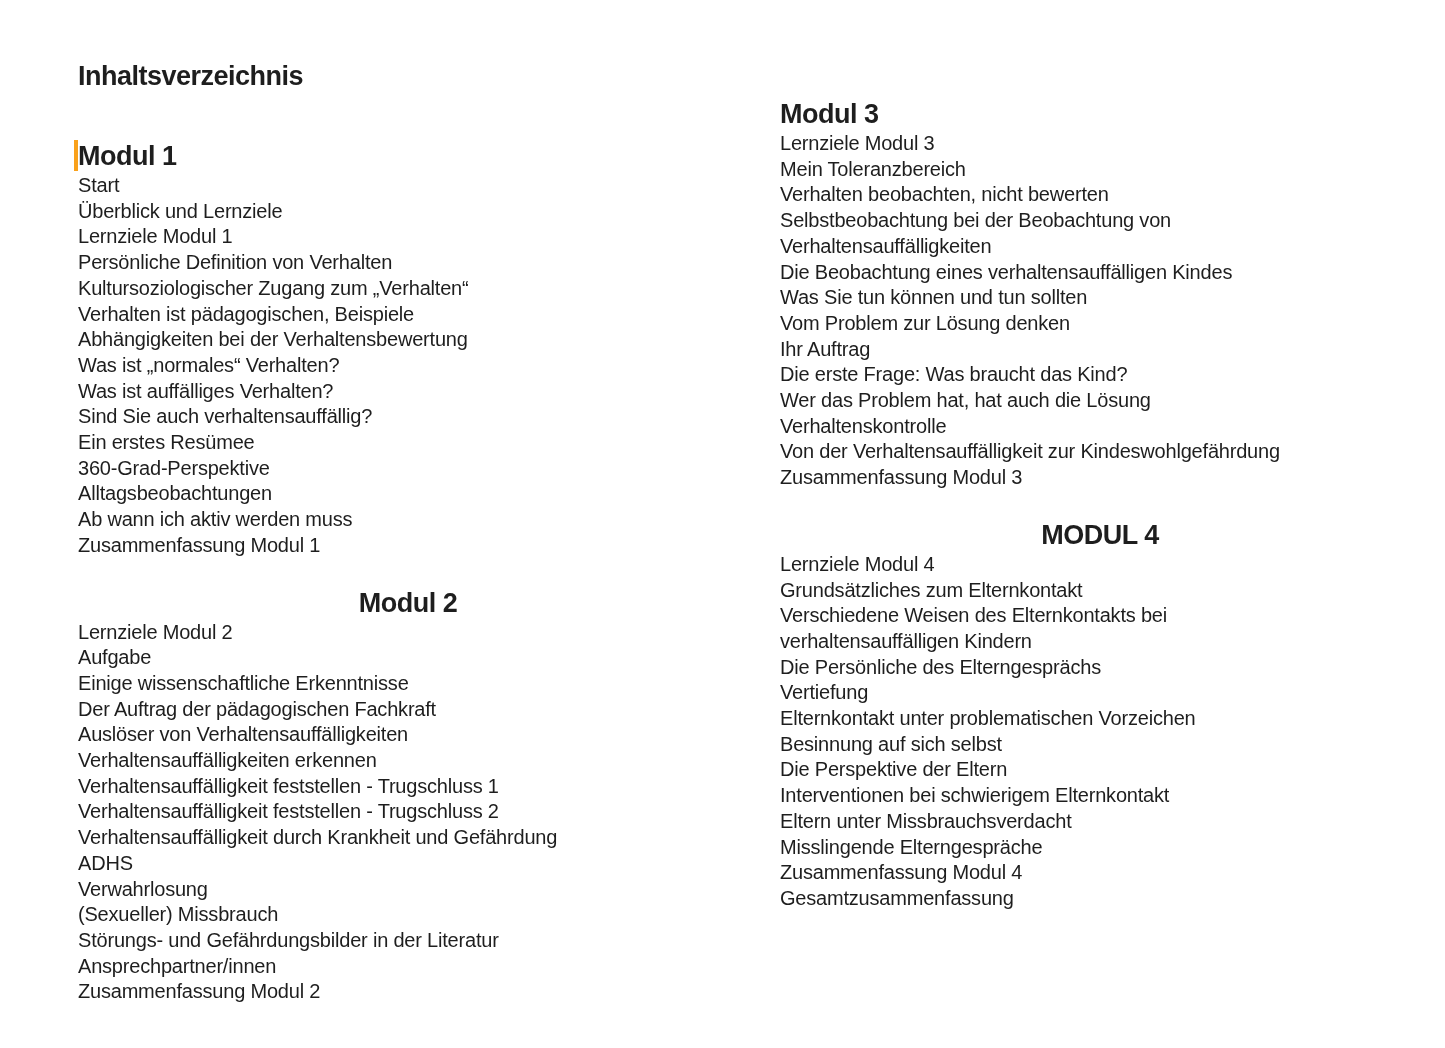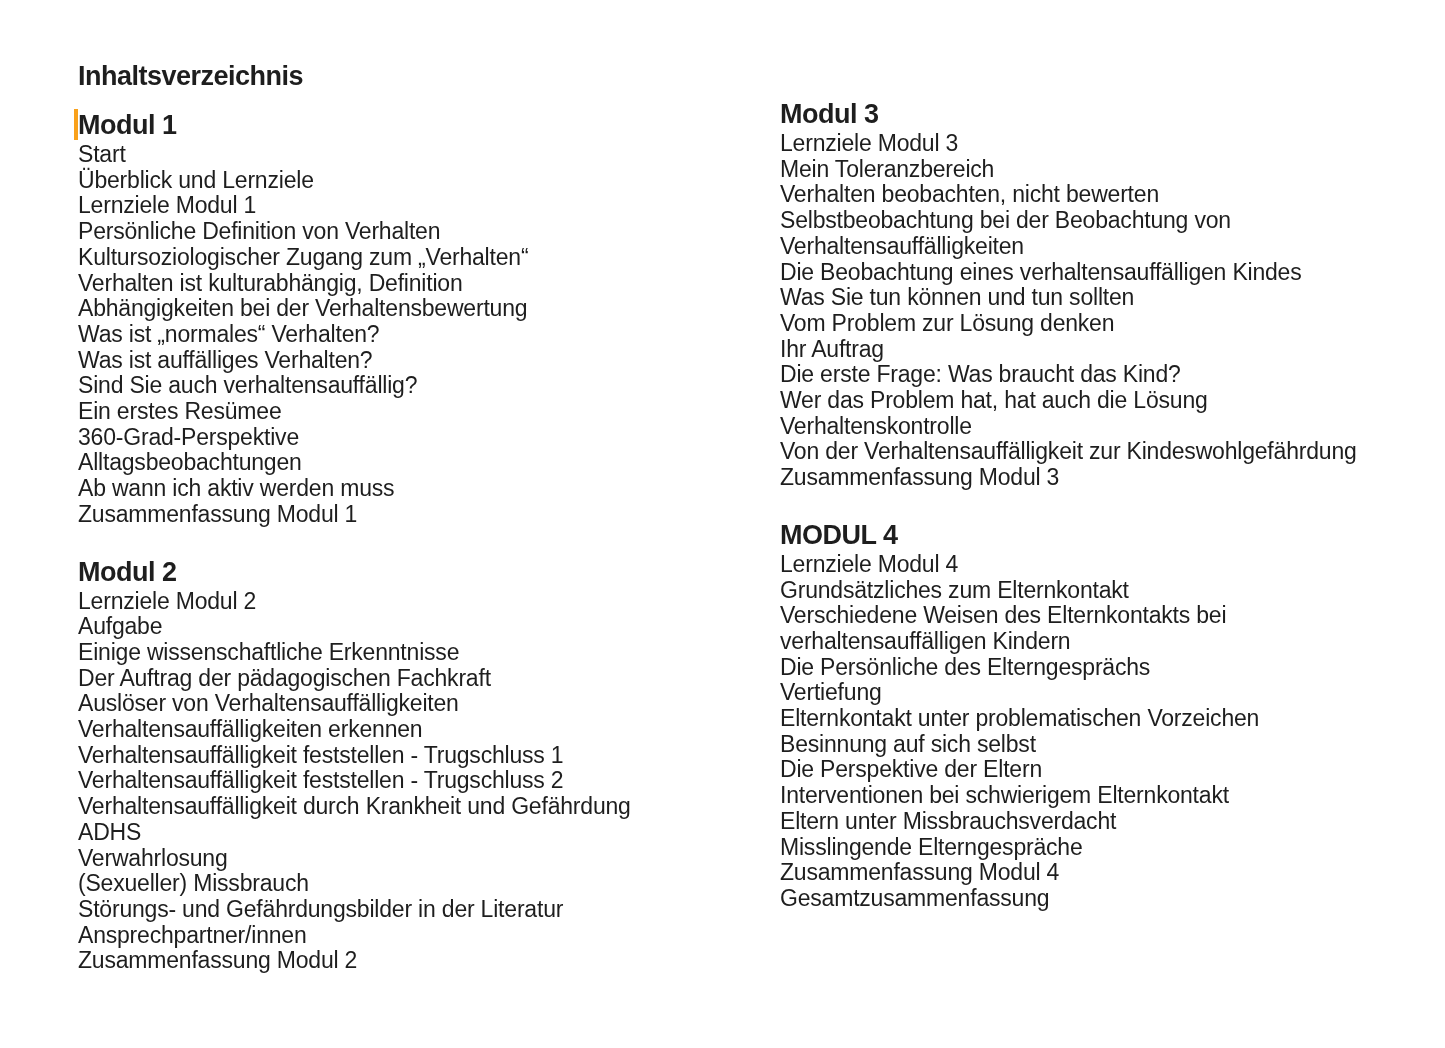--- a/index.html
+++ b/index.html
@@ -19,37 +19,38 @@
     position: absolute;
   }
   .col-left  { left: 78px;  top: 60px;  width: 660px; }
   .col-right { left: 780px; top: 97px;  width: 640px; }
 
   .doc-title {
     font-size: 27px;
     font-weight: 700;
     line-height: 32px;
     letter-spacing: -0.5px;
-    margin: 0 0 16px 0;
+    margin: 0 0 47px 0;
     white-space: nowrap;
   }
   .section-heading {
     position: relative;
     font-size: 27px;
     font-weight: 700;
     line-height: 34px;
     letter-spacing: -0.5px;
     margin: 0;
     white-space: nowrap;
   }
   .toc-line + .section-heading {
     margin-top: 27px;
+    text-align: center;
   }
   .toc-line {
-    font-size: 23px;
+    font-size: 20px;
     font-weight: 400;
     line-height: 25.7px;
     letter-spacing: -0.2px;
     white-space: nowrap;
   }
   .caret {
     position: absolute;
     left: -4px;
     top: 1px;
     width: 4px;
@@ -62,21 +63,21 @@
 
 <div class="toc-column col-left">
   <div class="doc-title">Inhaltsverzeichnis</div>
 
 <div class="section-heading"><span class="caret"></span>Modul 1</div>
     <div class="toc-line">Start</div>
     <div class="toc-line">Überblick und Lernziele</div>
     <div class="toc-line">Lernziele Modul 1</div>
     <div class="toc-line">Persönliche Definition von Verhalten</div>
     <div class="toc-line">Kultursoziologischer Zugang zum „Verhalten“</div>
-    <div class="toc-line">Verhalten ist kulturabhängig, Definition</div>
+    <div class="toc-line">Verhalten ist pädagogischen, Beispiele</div>
     <div class="toc-line">Abhängigkeiten bei der Verhaltensbewertung</div>
     <div class="toc-line">Was ist „normales“ Verhalten?</div>
     <div class="toc-line">Was ist auffälliges Verhalten?</div>
     <div class="toc-line">Sind Sie auch verhaltensauffällig?</div>
     <div class="toc-line">Ein erstes Resümee</div>
     <div class="toc-line">360-Grad-Perspektive</div>
     <div class="toc-line">Alltagsbeobachtungen</div>
     <div class="toc-line">Ab wann ich aktiv werden muss</div>
     <div class="toc-line">Zusammenfassung Modul 1</div>
     <div class="section-heading">Modul 2</div>

